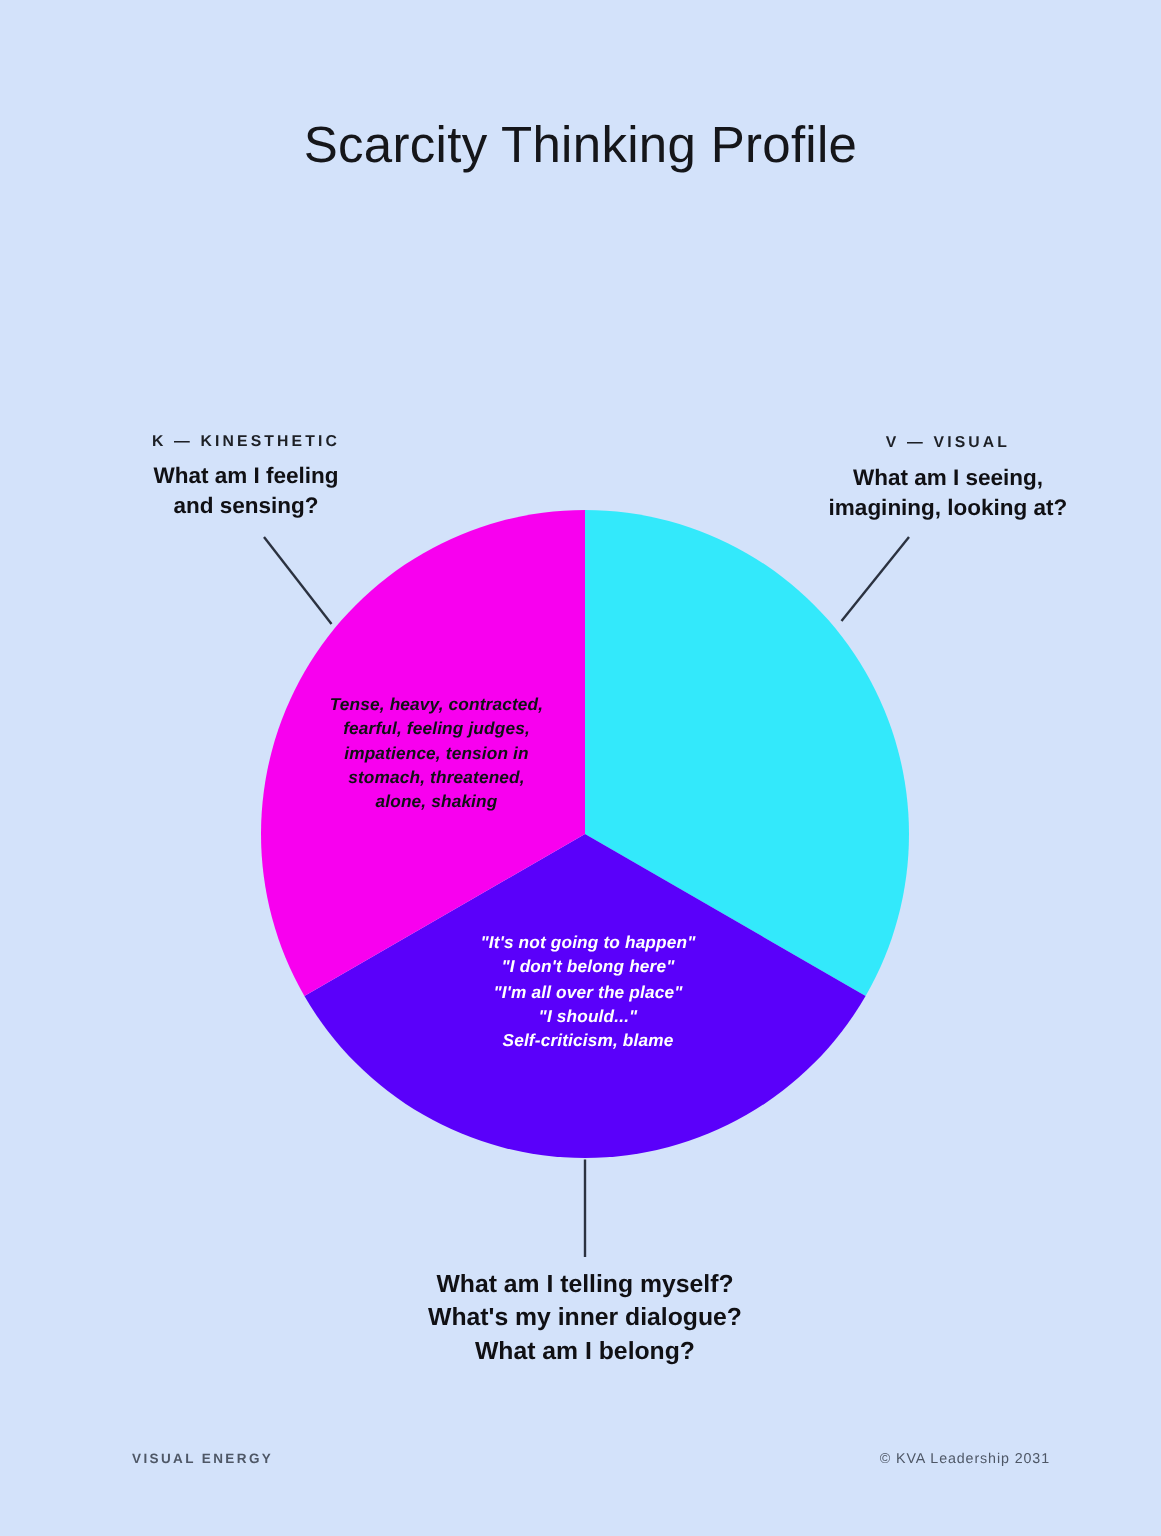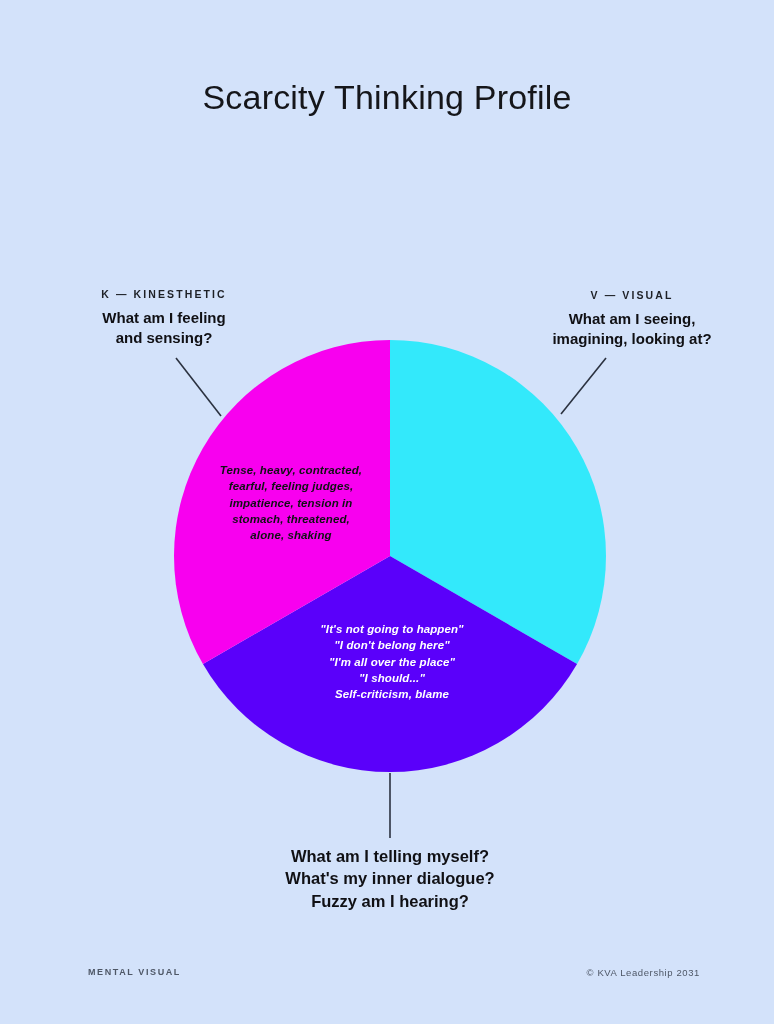--- a/index.html
+++ b/index.html
@@ -184,19 +184,19 @@
 
   <div class="callout kinesthetic">
     <div class="callout-kicker">K — KINESTHETIC</div>
     <div class="callout-question">What am I feeling
 and sensing?</div>
   </div>
 
   <div class="callout auditory">
     <div class="callout-question">What am I telling myself?
 What's my inner dialogue?
-Fuzzy am I hearing?</div>
-  </div>
-
-  <div class="footer-left">MENTAL VISUAL</div>
+What am I belong?</div>
+  </div>
+
+  <div class="footer-left">VISUAL ENERGY</div>
   <div class="footer-right">© KVA Leadership 2031</div>
 
 </div>
 
 </body></html>

